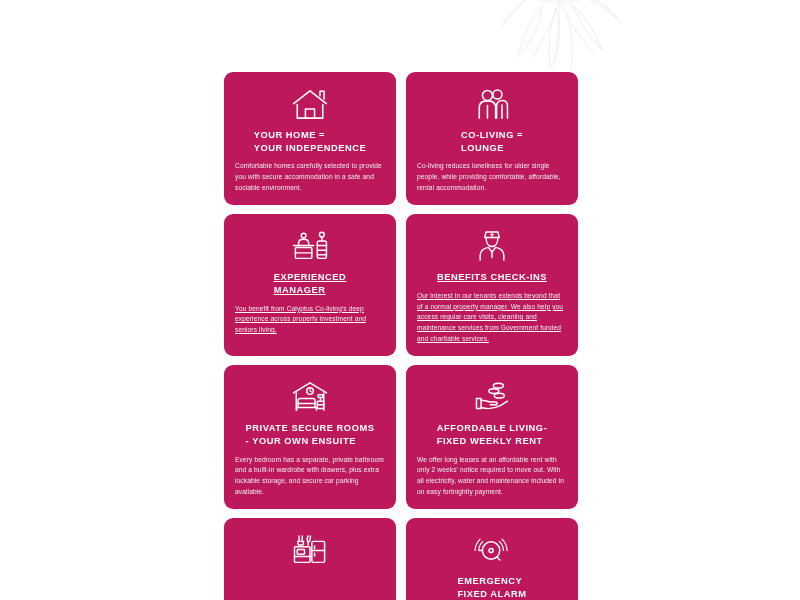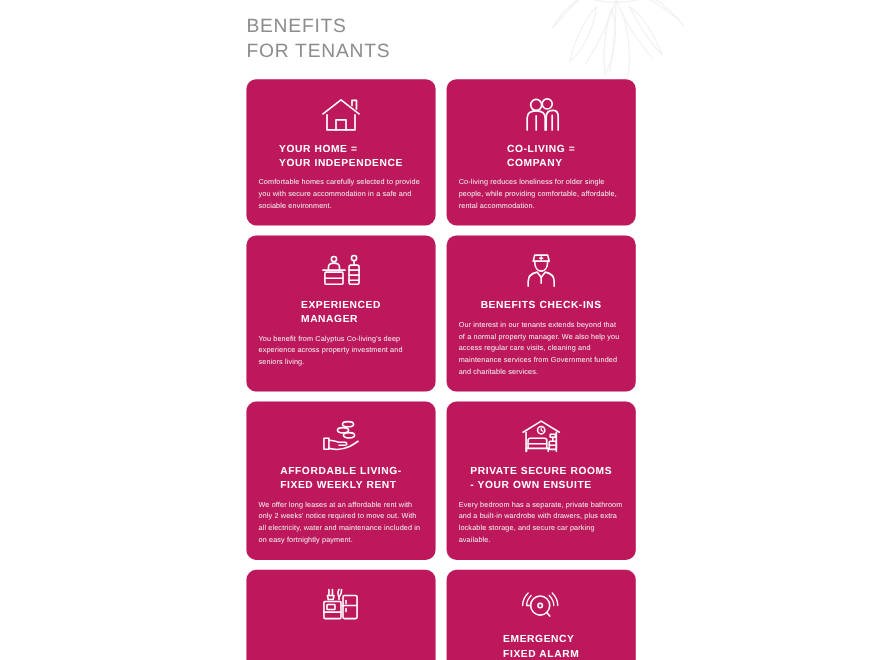--- a/index.html
+++ b/index.html
@@ -93,21 +93,21 @@
     font-size: 6.6px;
     line-height: 1.62;
     letter-spacing: 0.12px;
     margin: 0;
     color: #eef1ee;
     max-width: 150px;
   }
 
   
   .row1 { min-height: 124px; }
-  .row2 { min-height: 128px; }
+  .row2 { min-height: 128px; text-decoration: underline; }
   .row3 { min-height: 124px; }
   .row4 { min-height: 122px; }
 </style>
 </head>
 <body>
 
 <div id="page">
 
   <div id="leaf-decor">
     <svg viewBox="0 0 190 120" width="190" height="120" fill="none" stroke="#e1e5e2" stroke-width="1.1">
@@ -117,24 +117,20 @@
       <path d="M92 34 C 100 54, 112 72, 126 88"></path>
       <path d="M74 40 C 62 54, 54 72, 50 90 C 62 80, 72 60, 74 40 Z"></path>
       <path d="M88 42 C 82 60, 80 82, 82 102 C 92 84, 94 60, 88 42 Z"></path>
       <path d="M104 40 C 112 56, 122 72, 134 84 C 126 64, 116 48, 104 40 Z"></path>
       <path d="M116 30 C 130 38, 144 46, 154 58 C 142 42, 130 32, 116 30 Z"></path>
       <path d="M66 28 C 52 36, 40 48, 34 60 C 46 46, 56 34, 66 28 Z"></path>
       <path d="M98 46 C 104 66, 106 88, 102 108"></path>
     </svg>
   </div>
 
-  <div id="header">
-    <h1 id="page-title">BENEFITS
-FOR TENANTS</h1>
-  </div>
 
   <div id="grid">
 
     <div class="card row1">
       <div class="card-icon">
         <svg viewBox="0 0 44 38" width="40" height="35" fill="none" stroke="#ffffff" stroke-width="1.7" stroke-linejoin="round" stroke-linecap="round">
           <path d="M4 18 L22 4 L40 18"></path>
           <path d="M33 9.5 L33 4.5 L37.5 4.5 L37.5 13"></path>
           <path d="M8 19 L8 34 L36 34 L36 19"></path>
           <path d="M17 34 L17 24 L27 24 L27 34"></path>
@@ -150,21 +146,21 @@
         <svg viewBox="0 0 44 38" width="40" height="35" fill="none" stroke="#ffffff" stroke-width="1.7" stroke-linejoin="round" stroke-linecap="round">
           <circle cx="17" cy="9" r="5.5"></circle>
           <circle cx="28" cy="8" r="5"></circle>
           <path d="M8 34 L8 22 C8 17.5 11.5 15 17 15 C22.5 15 26 17.5 26 22 L26 34"></path>
           <path d="M17 20 L17 34"></path>
           <path d="M27 34 L27 21 C27 16.5 30 14.5 34 14.5 C37.5 14.5 39 17 39 21 L39 34"></path>
           <path d="M33 19.5 L33 34"></path>
         </svg>
       </div>
       <div class="card-title">CO-LIVING =
-COMPANY</div>
+LOUNGE</div>
       <p class="card-body">Co-living reduces loneliness for older single people, while providing comfortable, affordable, rental accommodation.</p>
     </div>
 
     <div class="card row2">
       <div class="card-icon">
         <svg viewBox="0 0 46 38" width="42" height="35" fill="none" stroke="#ffffff" stroke-width="1.6" stroke-linejoin="round" stroke-linecap="round">
           <circle cx="16" cy="7" r="2.6"></circle>
           <path d="M10.5 18 L10.5 15 C10.5 12 13 11 16 11 C19 11 21.5 12 21.5 15 L21.5 18"></path>
           <path d="M5 18 L27 18"></path>
           <rect x="7" y="20" width="18" height="12" rx="1"></rect>
@@ -187,36 +183,20 @@
         <svg viewBox="0 0 44 38" width="40" height="35" fill="none" stroke="#ffffff" stroke-width="1.6" stroke-linejoin="round" stroke-linecap="round">
           <path d="M14 9 L30 9 L28.5 3 L15.5 3 Z"></path>
           <path d="M22 4.5 L22 7.8 M20.4 6.1 L23.6 6.1" stroke-width="1.3"></path>
           <path d="M15.5 9 C15.5 15 18 19 22 19 C26 19 28.5 15 28.5 9"></path>
           <path d="M9 34 L9 29 C9 24 13 21 18 20 L22 25 L26 20 C31 21 35 24 35 29 L35 34"></path>
           <path d="M22 25 L22 31"></path>
         </svg>
       </div>
       <div class="card-title">BENEFITS CHECK-INS</div>
       <p class="card-body">Our interest in our tenants extends beyond that of a normal property manager. We also help you access regular care visits, cleaning and maintenance services from Government funded and charitable services.</p>
-    </div>
-
-    <div class="card row3">
-      <div class="card-icon">
-        <svg viewBox="0 0 46 38" width="42" height="35" fill="none" stroke="#ffffff" stroke-width="1.6" stroke-linejoin="round" stroke-linecap="round">
-          <ellipse cx="30" cy="6" rx="5.5" ry="2.6"></ellipse>
-          <ellipse cx="25" cy="12" rx="5.5" ry="2.6"></ellipse>
-          <ellipse cx="31" cy="17" rx="5.5" ry="2.6"></ellipse>
-          <path d="M6 20 L11 20 L11 31 L6 31 Z"></path>
-          <path d="M11 22 C15 22 18 23 21 24 L27 24 C29 24 29.5 27 27 27 L21 27"></path>
-          <path d="M11 30 C18 32 26 31 32 28 C35.5 26 38.5 24 40 23"></path>
-        </svg>
-      </div>
-      <div class="card-title">AFFORDABLE LIVING-
-FIXED WEEKLY RENT</div>
-      <p class="card-body">We offer long leases at an affordable rent with only 2 weeks' notice required to move out. With all electricity, water and maintenance included in on easy fortnightly payment.</p>
     </div>
 
     <div class="card row3">
       <div class="card-icon">
         <svg viewBox="0 0 48 38" width="44" height="35" fill="none" stroke="#ffffff" stroke-width="1.6" stroke-linejoin="round" stroke-linecap="round">
           <path d="M6 14 L24 3 L42 14"></path>
           <path d="M9 14 L9 33 M39 14 L39 33"></path>
           <circle cx="24" cy="12" r="3.6"></circle>
           <path d="M24 10 L24 12 L25.6 13" stroke-width="1.2"></path>
           <path d="M11 30 L11 22 C11 20.5 12 20 13.5 20 L27 20 C28.5 20 29.5 20.5 29.5 22 L29.5 30"></path>
@@ -226,20 +206,36 @@
           <path d="M35.5 19 L35.5 23"></path>
           <rect x="32" y="23" width="7" height="8" rx="0.8"></rect>
           <path d="M32 27 L39 27"></path>
         </svg>
       </div>
       <div class="card-title">PRIVATE SECURE ROOMS
 - YOUR OWN ENSUITE</div>
       <p class="card-body">Every bedroom has a separate, private bathroom and a built-in wardrobe with drawers, plus extra lockable storage, and secure car parking available.</p>
     </div>
 
+    <div class="card row3">
+      <div class="card-icon">
+        <svg viewBox="0 0 46 38" width="42" height="35" fill="none" stroke="#ffffff" stroke-width="1.6" stroke-linejoin="round" stroke-linecap="round">
+          <ellipse cx="30" cy="6" rx="5.5" ry="2.6"></ellipse>
+          <ellipse cx="25" cy="12" rx="5.5" ry="2.6"></ellipse>
+          <ellipse cx="31" cy="17" rx="5.5" ry="2.6"></ellipse>
+          <path d="M6 20 L11 20 L11 31 L6 31 Z"></path>
+          <path d="M11 22 C15 22 18 23 21 24 L27 24 C29 24 29.5 27 27 27 L21 27"></path>
+          <path d="M11 30 C18 32 26 31 32 28 C35.5 26 38.5 24 40 23"></path>
+        </svg>
+      </div>
+      <div class="card-title">AFFORDABLE LIVING-
+FIXED WEEKLY RENT</div>
+      <p class="card-body">We offer long leases at an affordable rent with only 2 weeks' notice required to move out. With all electricity, water and maintenance included in on easy fortnightly payment.</p>
+    </div>
+
     <div class="card row4">
       <div class="card-icon">
         <svg viewBox="0 0 46 38" width="42" height="35" fill="none" stroke="#ffffff" stroke-width="1.6" stroke-linejoin="round" stroke-linecap="round">
           <path d="M11 3 L11 9 M14.5 3 L14.5 9"></path>
           <path d="M9.5 9 L16 9 L15.2 13 L10.3 13 Z"></path>
           <path d="M21 3 C19.5 6 19.5 8 21 10 L21 13"></path>
           <path d="M23.5 3 C23.5 7 22.5 9 21 10"></path>
           <rect x="6" y="15" width="17" height="17" rx="1"></rect>
           <rect x="9" y="18" width="8" height="5" rx="0.7"></rect>
           <path d="M6 25.5 L23 25.5"></path>

